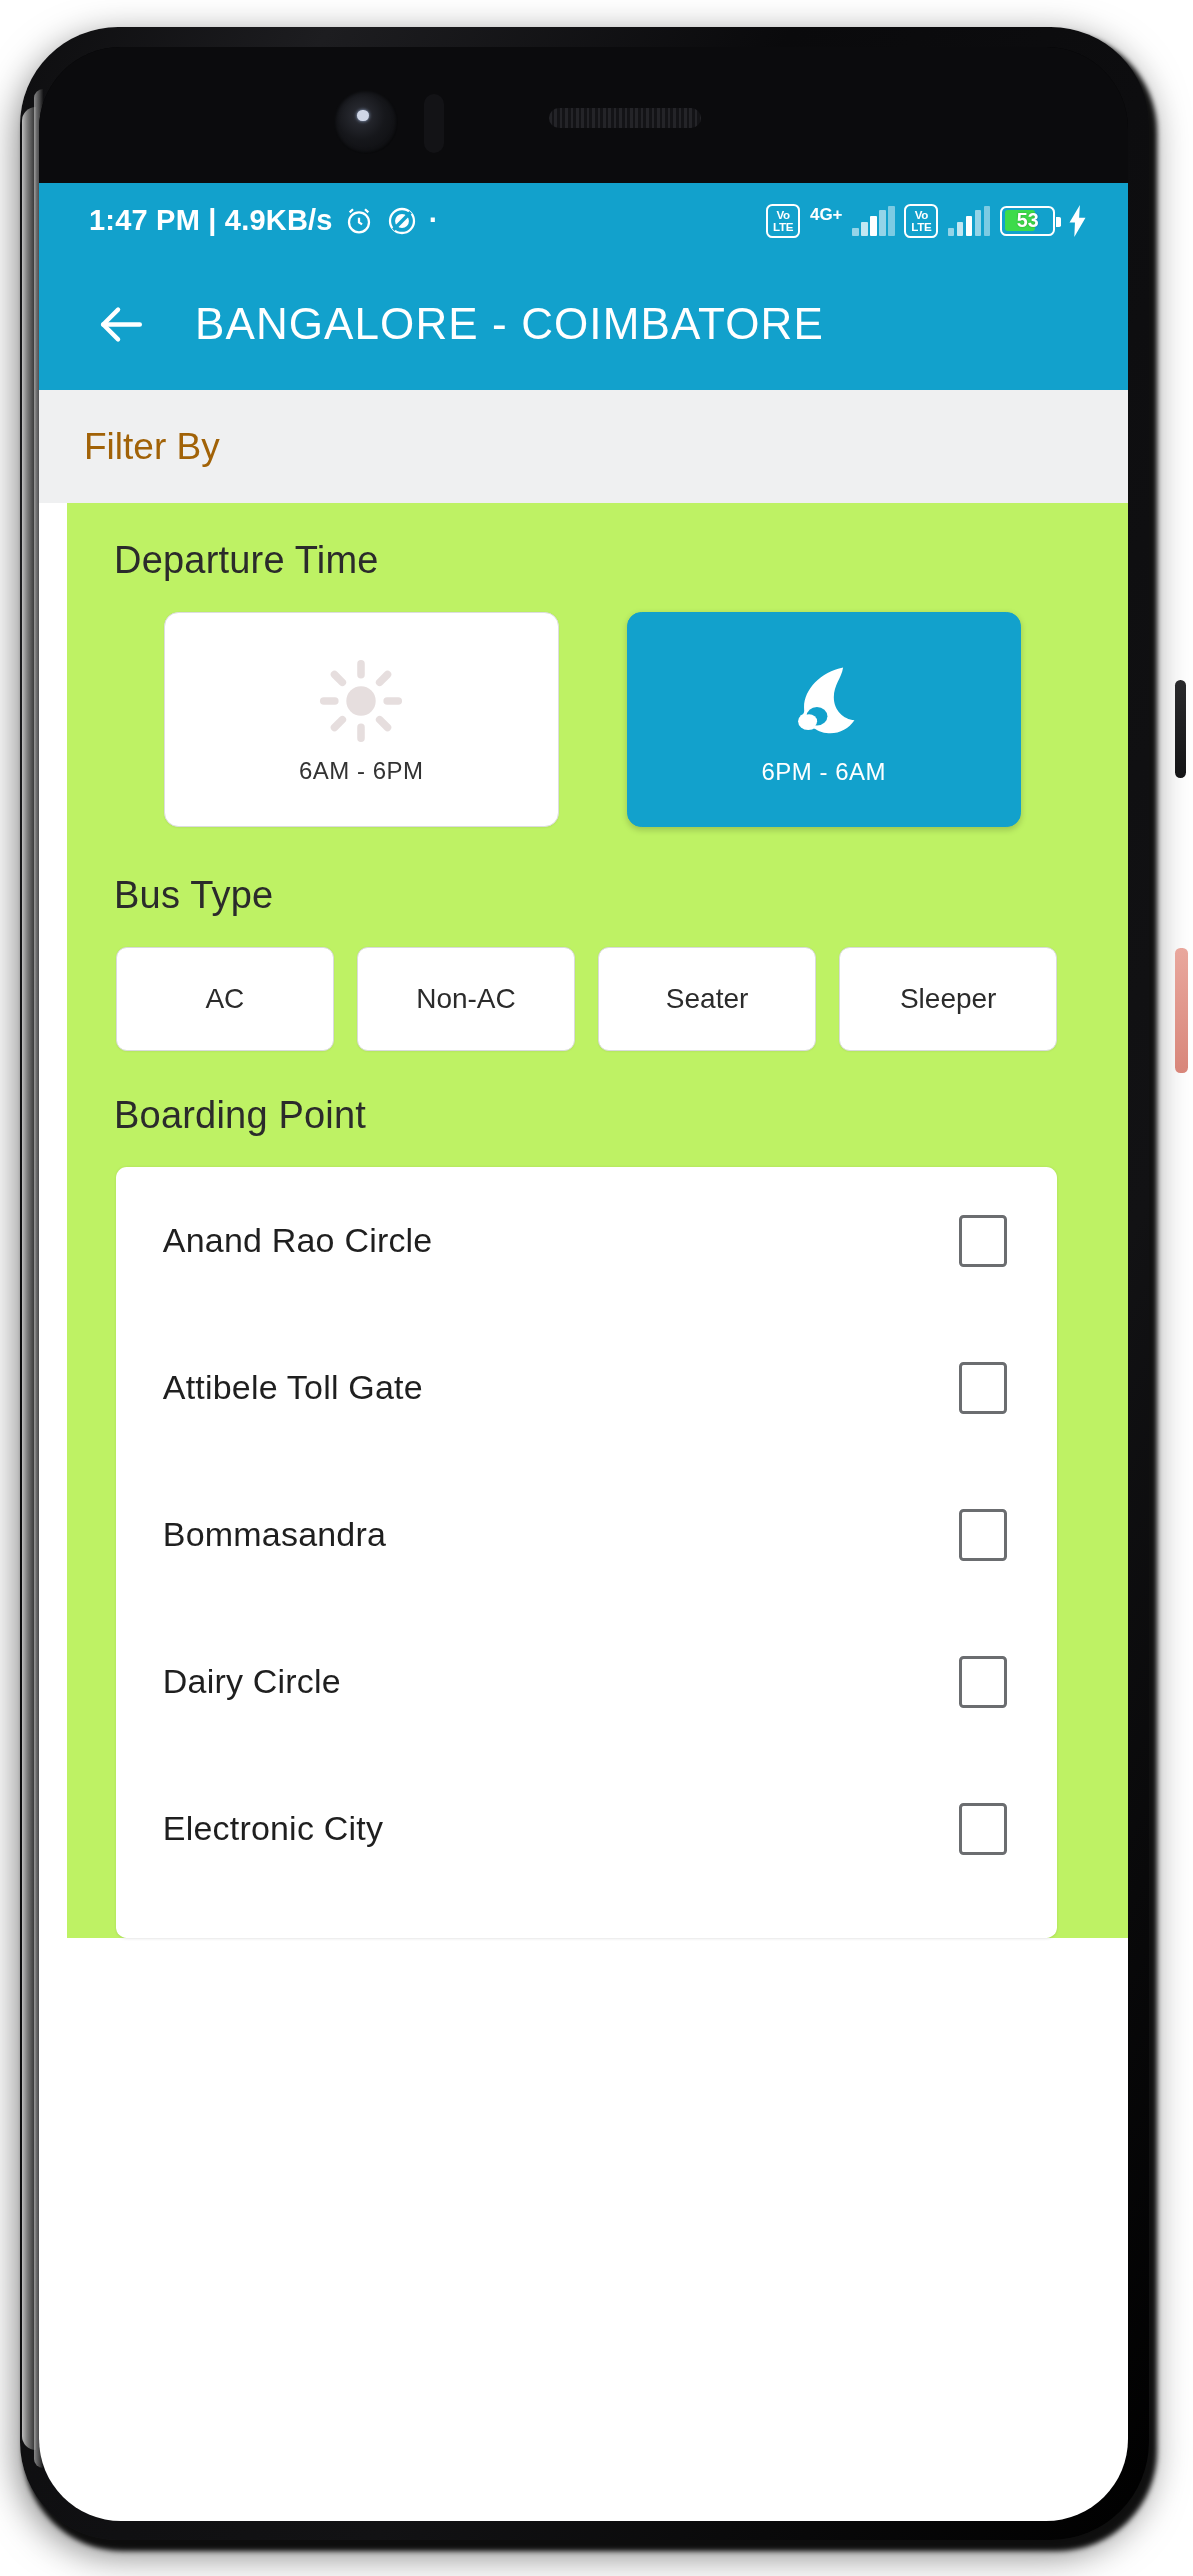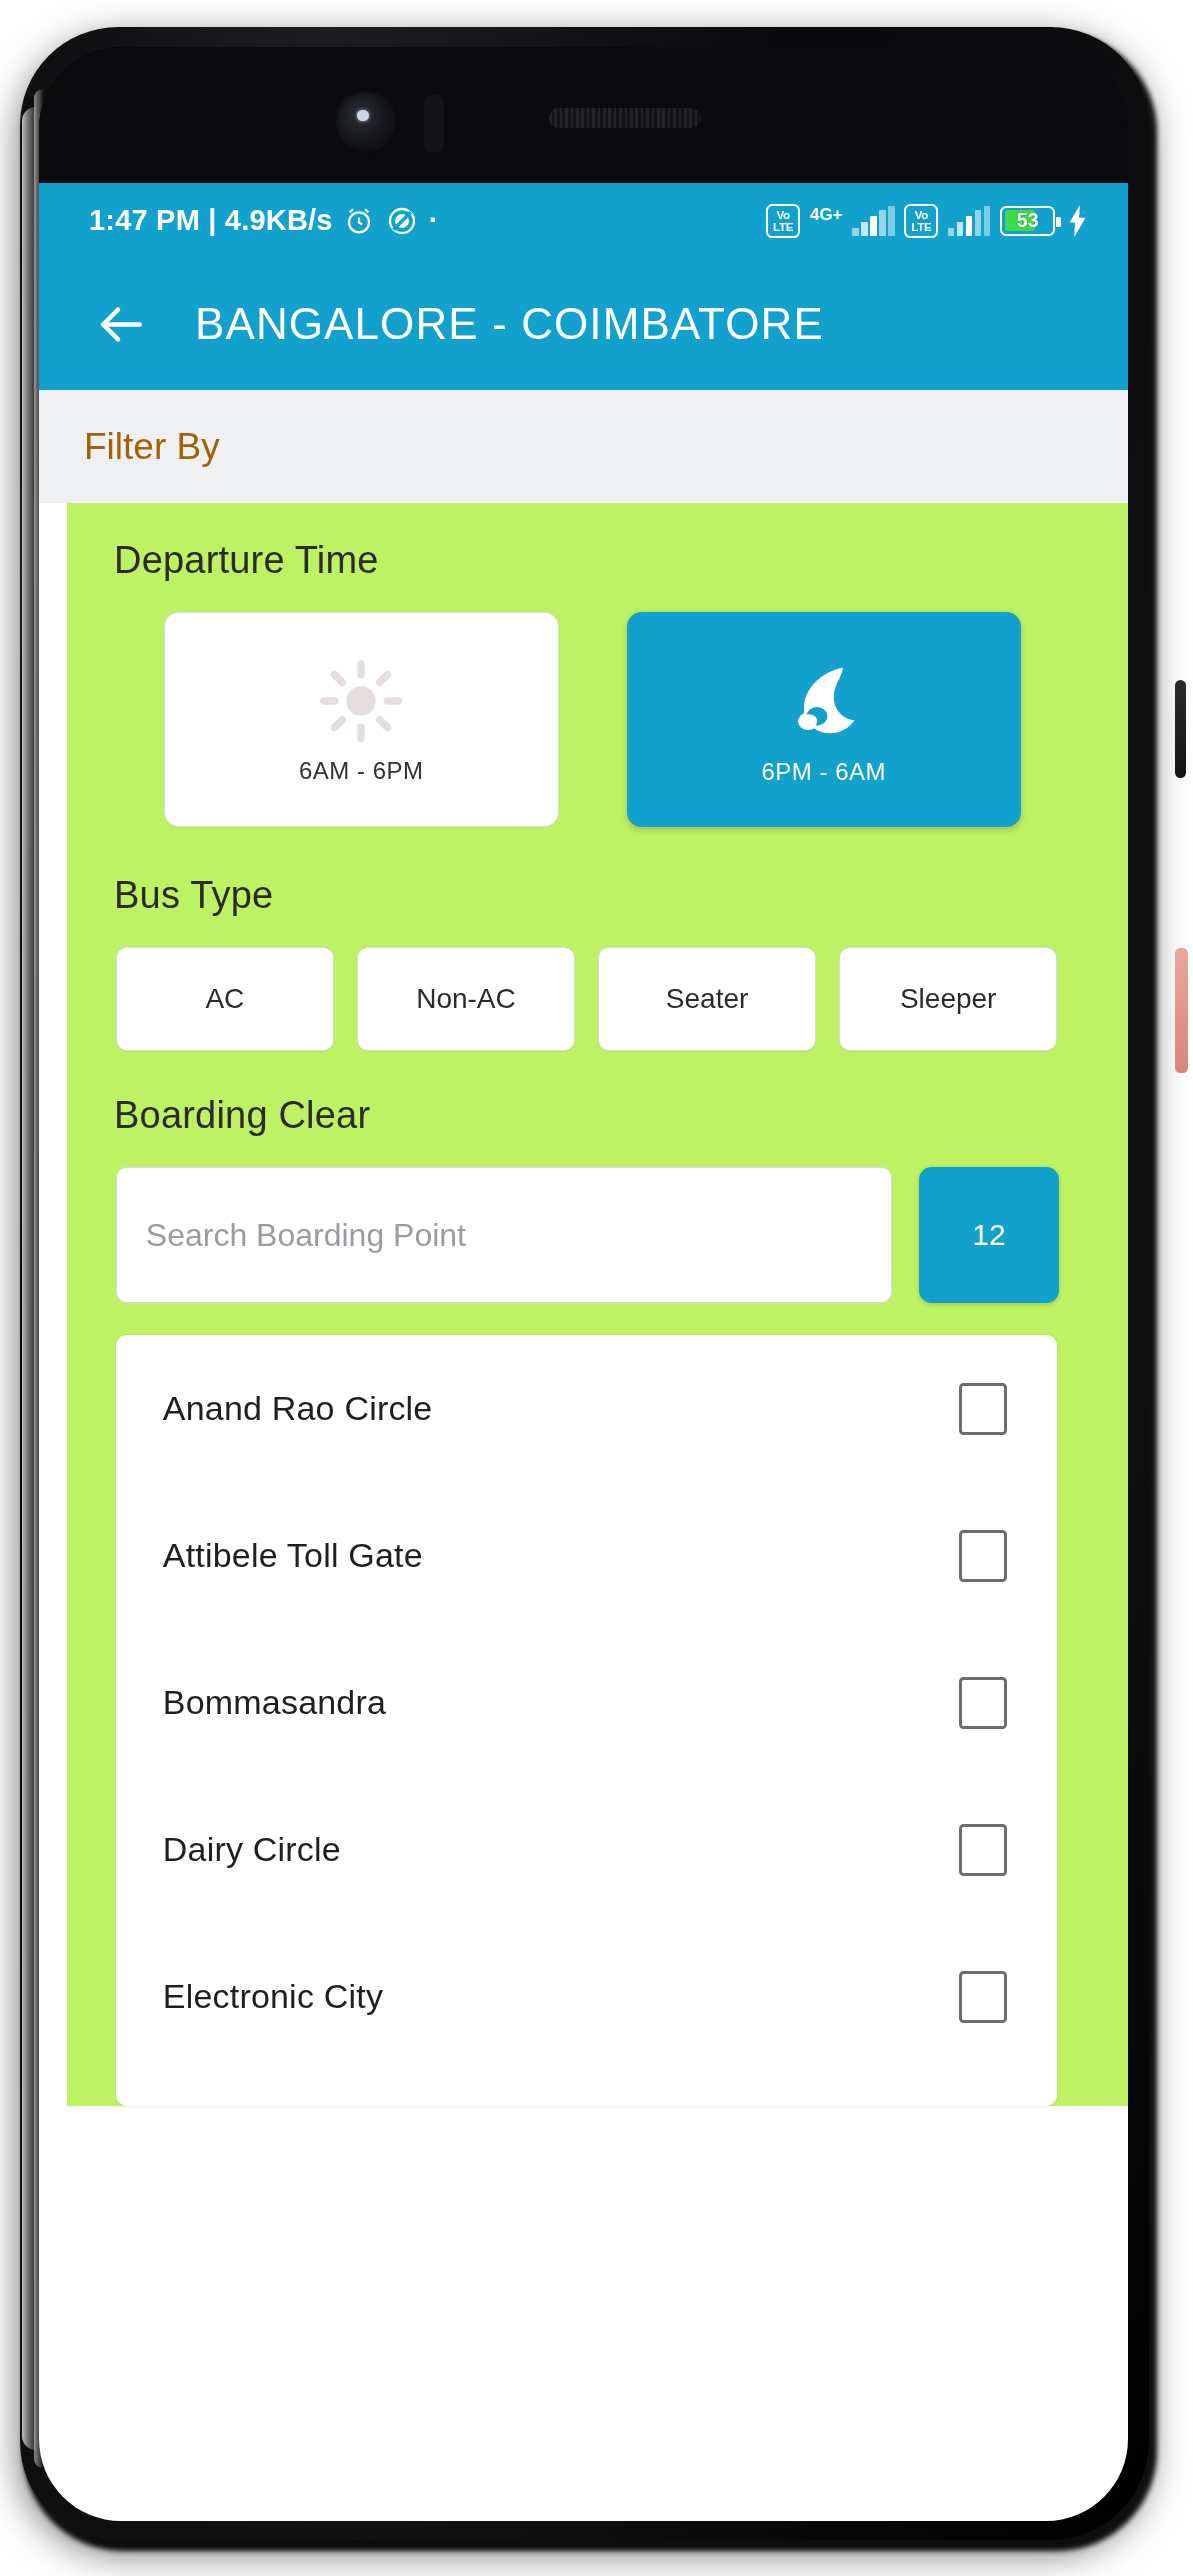--- a/index.html
+++ b/index.html
@@ -546,28 +546,22 @@
             <span>Non-AC</span>
           </div>
           <div class="chip">
             <span>Seater</span>
           </div>
           <div class="chip">
             <span>Sleeper</span>
           </div>
         </div>
 
-        <div class="section-title">Boarding Clear</div>
-
-        <div class="search-row">
-          <input class="search-input" type="text" placeholder="Search Boarding Point" style="">
-          <div class="count-badge">
-            <span>12</span>
-          </div>
-        </div>
+        <div class="section-title">Boarding Point</div>
+
 
         <div class="bp-list">
 
           <div class="bp-row">
             <span class="bp-name">Anand Rao Circle</span>
             <span class="bp-check"></span>
           </div>
 
           <div class="bp-row">
             <span class="bp-name">Attibele Toll Gate</span>

